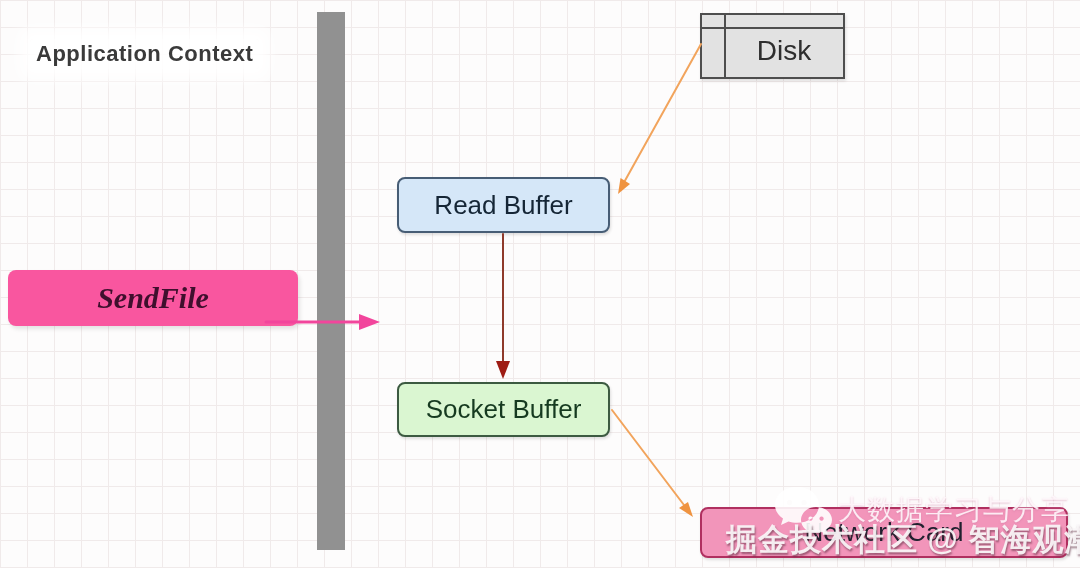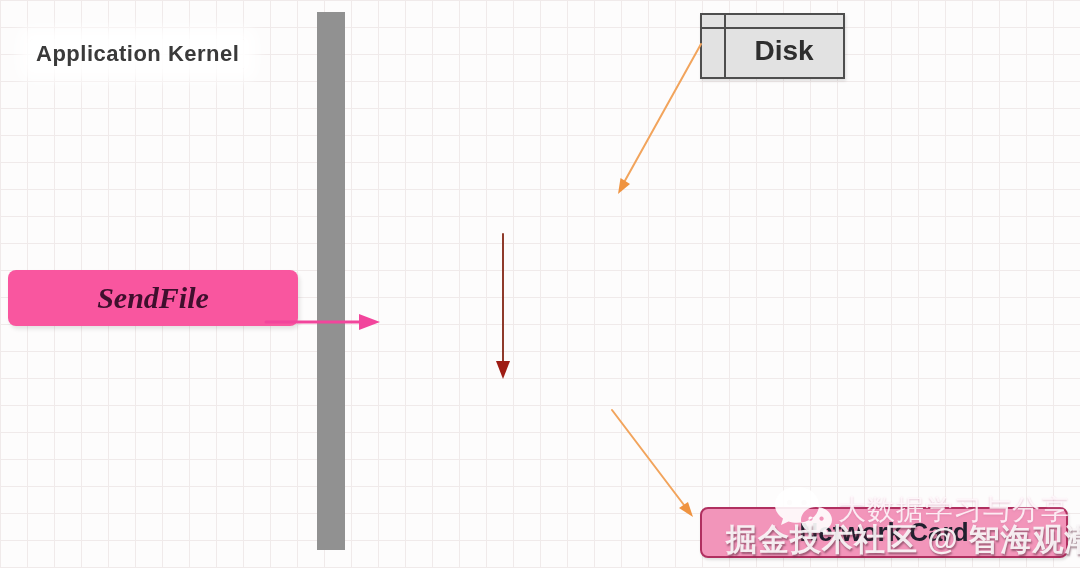--- a/index.html
+++ b/index.html
@@ -16,21 +16,21 @@
     position:absolute;color:#3a3a3a;font-size:22px;font-weight:600;
     letter-spacing:.5px;background:rgba(255,255,255,.9);
     box-shadow:0 0 14px 12px rgba(255,255,255,.85);border-radius:4px;
     padding:2px 6px;white-space:nowrap;
   }
   .ctx-app{left:30px;top:39px;}
   .ctx-kernel{left:408px;top:41px;}
   .divider-bar{position:absolute;left:317px;top:12px;width:28px;height:538px;background:#919191;}
   .node{
     position:absolute;display:flex;align-items:center;justify-content:center;
-    box-sizing:border-box;border-radius:8px;font-weight:700;white-space:nowrap;
+    box-sizing:border-box;border-radius:8px;font-weight:400;white-space:nowrap;
     box-shadow:1px 2px 3px rgba(0,0,0,.12);
   }
   .disk{
     left:700px;top:13px;width:145px;height:66px;border-radius:0;
     background:#e2e2e2;border:2px solid #4e4e4e;
     font-size:28px;color:#2e2e2e;padding-left:23px;padding-top:10px;
   }
   .disk-hline{position:absolute;left:0;top:12px;width:100%;height:2px;background:#4e4e4e;}
   .disk-vline{position:absolute;left:22px;top:0;width:2px;height:100%;background:#4e4e4e;}
   .read-buffer{
@@ -65,29 +65,35 @@
   }
   .wm-icon{position:absolute;left:772px;top:484px;}
 </style>
 </head>
 <body>
 
 <div class="canvas">
 
   <div class="divider-bar" style="background-color: rgb(145, 145, 145);"></div>
 
-  <div class="ctx-label ctx-app">Application Kernel</div>
+  <div class="ctx-label ctx-app">Application Context</div>
 
   <div class="node disk" style="background-color: rgb(226, 226, 226); border-color: rgb(78, 78, 78);">
     <div class="disk-hline" style="background-color: rgb(78, 78, 78);"></div>
     <div class="disk-vline" style="background-color: rgb(78, 78, 78);"></div>
     <span>Disk</span>
   </div>
 
+  <div class="node read-buffer" style="background-color: rgb(213, 231, 248); border-color: rgb(71, 93, 117);">
+    <span>Read Buffer</span>
+  </div>
 
+  <div class="node socket-buffer" style="background-color: rgb(218, 246, 209); border-color: rgb(60, 90, 65);">
+    <span>Socket Buffer</span>
+  </div>
 
   <div class="node sendfile" style="background-color: rgb(249, 86, 159);">
     <span>SendFile</span>
   </div>
 
   <div class="node network" style="background-color: rgb(242, 149, 186); border-color: rgb(176, 48, 96);">
     <span>Network Card</span>
   </div>
 
   <svg class="arrows" viewBox="0 0 1080 568" xmlns="http://www.w3.org/2000/svg">

